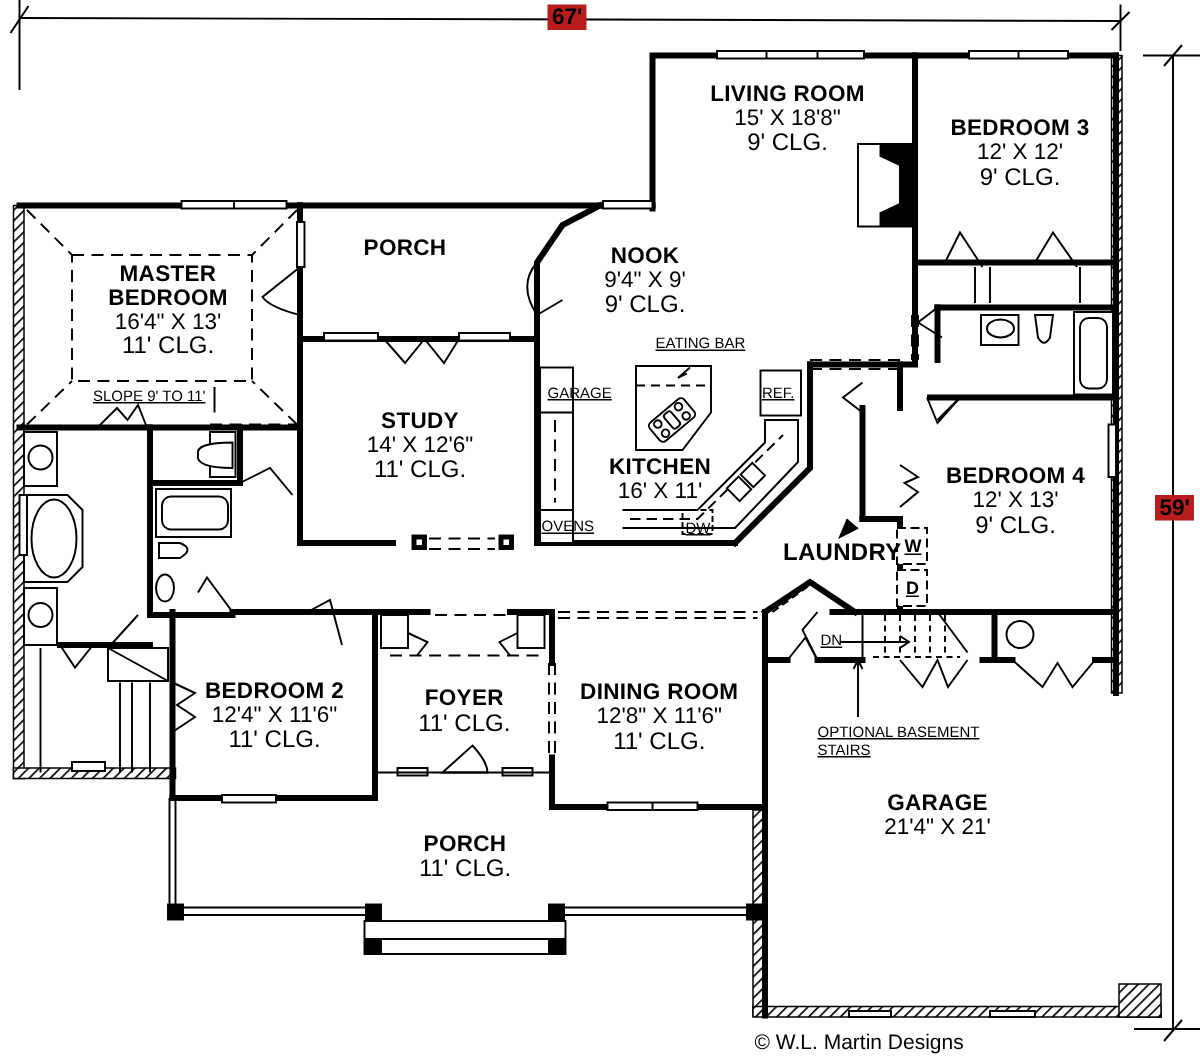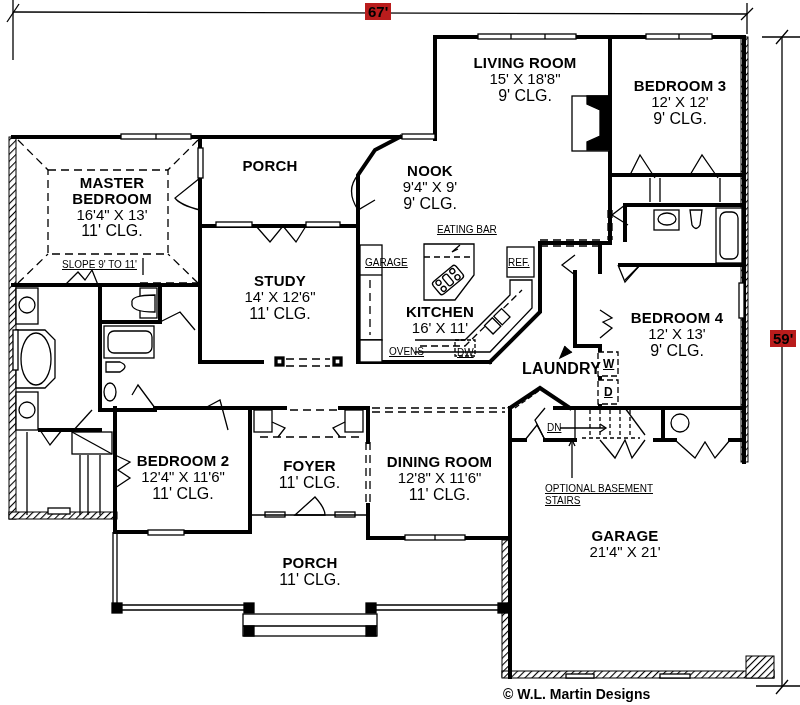--- a/index.html
+++ b/index.html
@@ -5,21 +5,21 @@
   html, body { margin: 0; padding: 0; background: #ffffff; }
   body { width: 800px; height: 705px; position: relative; overflow: hidden;
          font-family: "Liberation Sans", sans-serif; color: #000; }
   svg.plan { position: absolute; left: 0; top: 0; width: 800px; height: 705px; }
   .lbl { position: absolute; text-align: center; white-space: nowrap; line-height: 1.05; }
   .room-name { font-weight: bold; font-size: 15px; letter-spacing: 0.2px; display: block; }
   .room-dim { font-size: 15px; display: block; }
   .room-clg { font-size: 16px; display: block; margin-top: 1px; }
   .small { position: absolute; font-size: 10px; white-space: nowrap; text-decoration: underline; }
   .dimtext { position: absolute; font-weight: bold; font-size: 15px; background: #b91c1c; padding: 0 3px; }
-  .copy { position: absolute; font-size: 14px; white-space: nowrap; font-weight: bold; }
+  .copy { position: absolute; font-size: 14px; white-space: nowrap; }
   .room { position: absolute; }
 </style>
 </head>
 <body>
 
 <svg class="plan" viewBox="0 0 800 705" xmlns="http://www.w3.org/2000/svg">
   <defs>
     <pattern id="hatch" patternUnits="userSpaceOnUse" width="5" height="5" patternTransform="rotate(45)">
       <rect width="5" height="5" fill="#fff"></rect>
       <line x1="0" y1="0" x2="0" y2="5" stroke="#000" stroke-width="2.2"></line>
@@ -377,21 +377,21 @@
   <span class="room-clg">11' CLG.</span>
 </div>
 
 <div class="lbl room" style="left:560px; top:528px; width:130px;">
   <span class="room-name">GARAGE</span>
   <span class="room-dim">21'4" X 21'</span>
 </div>
 
 <div class="small" style="left:437px; top:224px;">EATING BAR</div>
 <div class="small" style="left:365px; top:257px;">GARAGE</div>
-<div class="small" style="left:361px; top:346px;padding-left:28px;">OVENS</div>
+<div class="small" style="left:361px; top:346px;">OVENS</div>
 <div class="small" style="left:508px; top:257px;">REF.</div>
 <div class="small" style="left:457px; top:347px;">DW</div>
 <div class="small" style="left:603px; top:357px; font-weight:bold; font-size:12px;">W</div>
 <div class="small" style="left:604px; top:385px; font-weight:bold; font-size:12px;">D</div>
 <div class="small" style="left:547px; top:422px;">DN</div>
 <div class="small" style="left:545px; top:483px;">OPTIONAL BASEMENT</div>
 <div class="small" style="left:545px; top:495px;">STAIRS</div>
 
 <div class="copy" style="left:503px; top:686px;">© W.L. Martin Designs</div>
 

